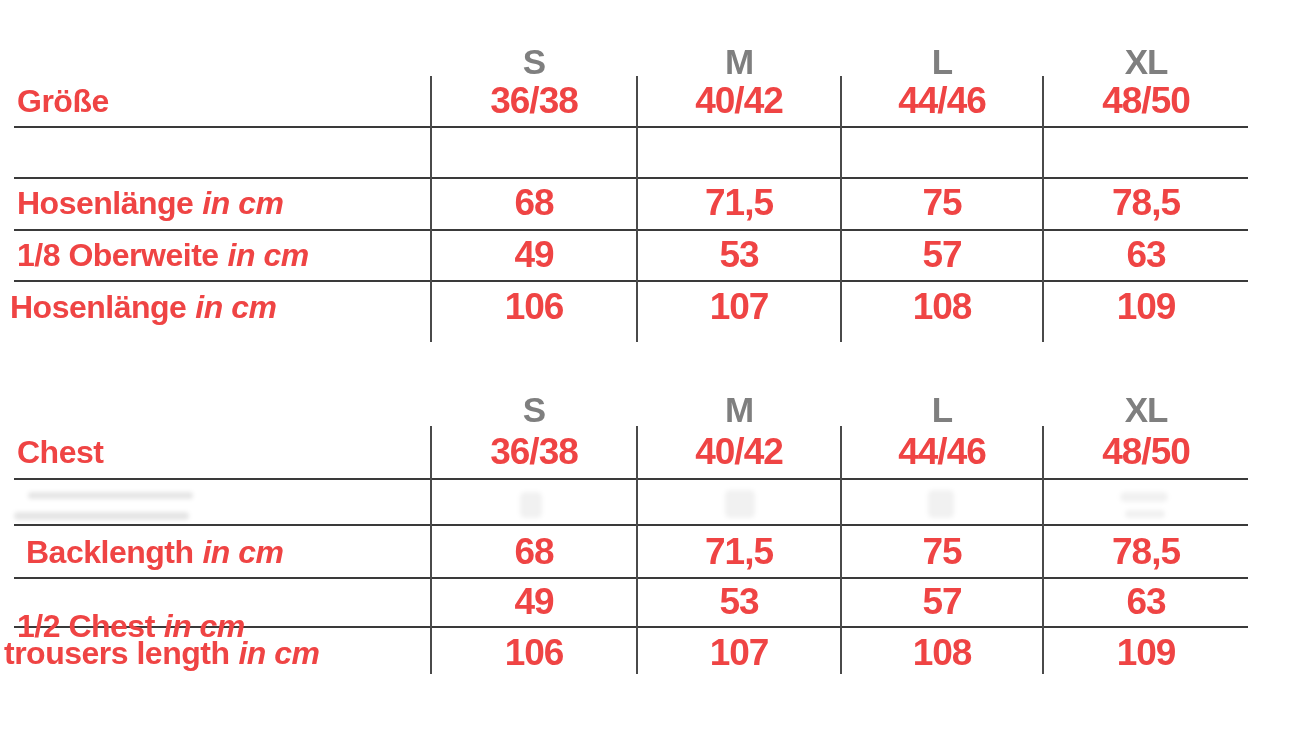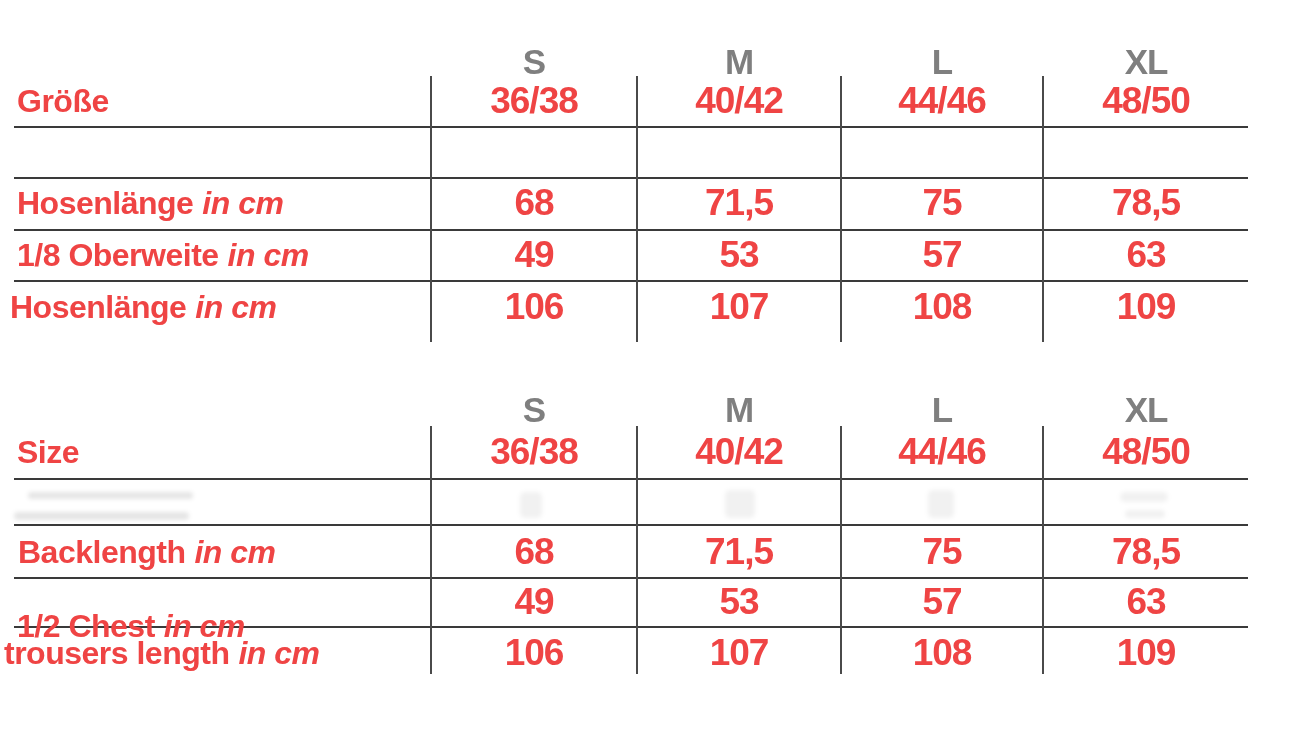--- a/index.html
+++ b/index.html
@@ -70,21 +70,21 @@
     <div class="txt center val" style="left:1146px;top:285px">109</div>
   </section>
 
   <section>
 
     <div class="txt center letter" style="left:534px;top:388px">S</div>
     <div class="txt center letter" style="left:739px;top:388px">M</div>
     <div class="txt center letter" style="left:942px;top:388px">L</div>
     <div class="txt center letter" style="left:1146px;top:388px">XL</div>
 
-    <div class="txt rowhead" style="left:17px;top:430px">Size</div>
+    <div class="txt rowhead" style="left:17px;top:430px">Chest</div>
     <div class="txt center range" style="left:534px;top:430px">36/38</div>
     <div class="txt center range" style="left:739px;top:430px">40/42</div>
     <div class="txt center range" style="left:942px;top:430px">44/46</div>
     <div class="txt center range" style="left:1146px;top:430px">48/50</div>
 
     <div class="hline" style="top:478px"></div>
     <div class="hline" style="top:524px"></div>
     <div class="hline" style="top:577px"></div>
     <div class="hline" style="top:626px"></div>
     <div class="vline" style="left:430px;top:426px;height:248px"></div>
@@ -93,21 +93,21 @@
     <div class="vline" style="left:1042px;top:426px;height:248px"></div>
 
     <div class="ghost" style="left:28px;top:492px;width:165px;height:7px"></div>
     <div class="ghost" style="left:14px;top:512px;width:175px;height:8px"></div>
     <div class="ghost soft" style="left:520px;top:492px;width:22px;height:26px"></div>
     <div class="ghost soft" style="left:725px;top:490px;width:30px;height:28px"></div>
     <div class="ghost soft" style="left:928px;top:490px;width:26px;height:28px"></div>
     <div class="ghost soft" style="left:1120px;top:492px;width:48px;height:10px"></div>
     <div class="ghost soft" style="left:1125px;top:510px;width:40px;height:8px"></div>
 
-    <div class="txt rowlabel" style="left:18px;top:530px">
+    <div class="txt rowlabel" style="left:26px;top:530px">
       <span>Backlength</span><span class="unit">in cm</span>
     </div>
     <div class="txt center val" style="left:534px;top:530px">68</div>
     <div class="txt center val" style="left:739px;top:530px">71,5</div>
     <div class="txt center val" style="left:942px;top:530px">75</div>
     <div class="txt center val" style="left:1146px;top:530px">78,5</div>
 
     <div class="txt rowlabel" style="left:17px;top:604px">
       <span>1/2 Chest</span><span class="unit">in cm</span>
     </div>

